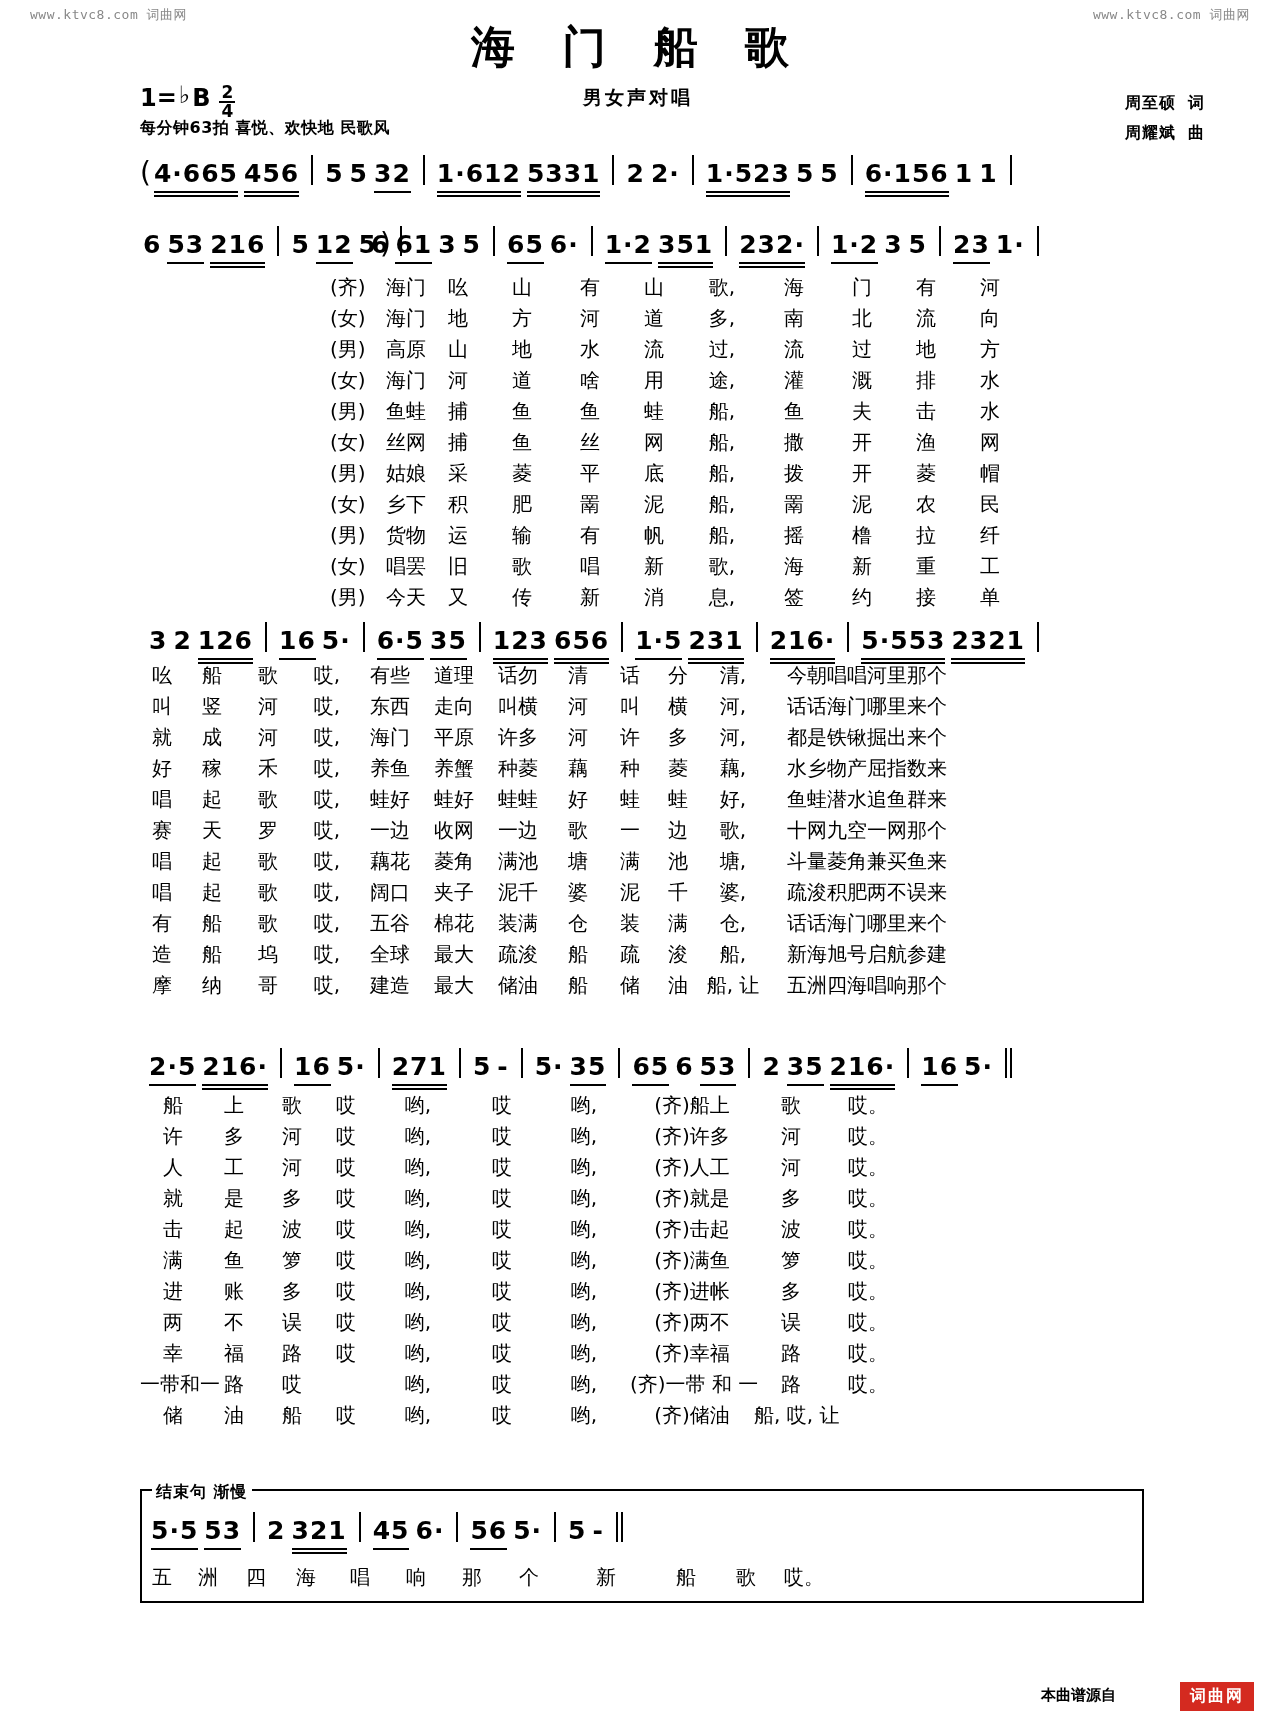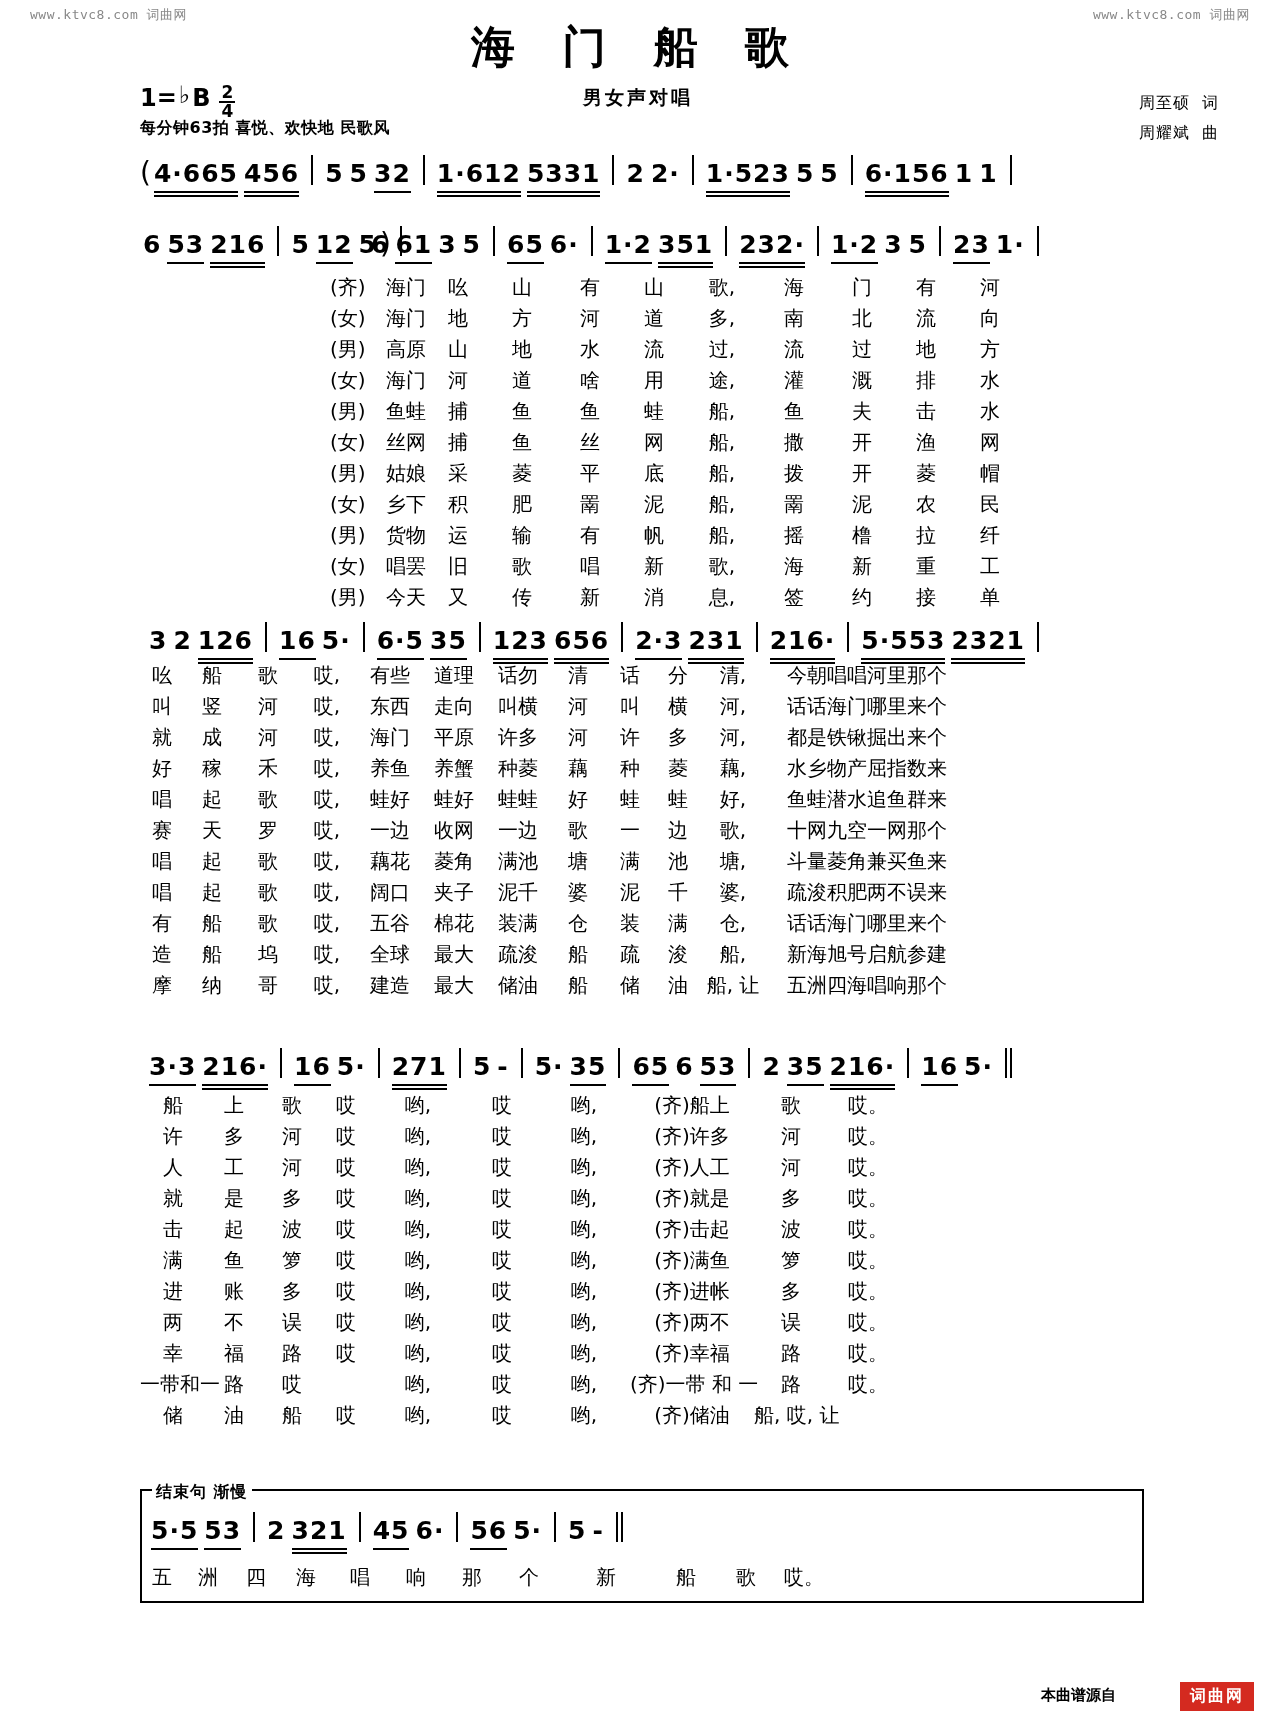--- a/index.html
+++ b/index.html
@@ -22,21 +22,21 @@
   .keyblock{position:absolute;left:140px;top:84px;font-size:24px;font-weight:700;
             display:flex;align-items:flex-start;gap:2px;}
   .keyblock .flat{font-size:24px;position:relative;top:-3px;}
   .meter{display:inline-flex;flex-direction:column;align-items:center;
          font-size:17px;line-height:1.02;margin-left:7px;font-weight:700;}
   .meter .num{border-bottom:2px solid #000;padding:0 2px;}
   .meter .den{padding:0 2px;}
 
   .tempo{position:absolute;left:140px;top:118px;font-size:16px;font-weight:700;letter-spacing:.5px;}
 
-  .credits{position:absolute;right:58px;top:88px;text-align:left;font-size:16px;font-weight:400;line-height:1.85;}
+  .credits{position:absolute;right:72px;top:88px;text-align:left;font-size:16px;font-weight:700;line-height:1.85;}
   .credits div span.nm{letter-spacing:1px;}
   .credits div span.rl{margin-left:12px;}
 
   
   .stave{position:absolute;display:flex;align-items:flex-end;
          font-family:"DejaVu Sans","Liberation Sans",sans-serif;
          font-size:25px;font-weight:700;white-space:nowrap;}
   .grp{display:inline-block;position:relative;margin:0 3px;padding-bottom:9px;}
   .grp .nts{display:inline-block;letter-spacing:1px;}
   .beam1::after,.beam2::after{content:"";position:absolute;left:0;right:0;height:2px;background:#000;}
@@ -301,21 +301,21 @@
     <span class="bar"></span>
     <span class="grp beam1"><span class="nts">16</span></span>
     <span class="grp"><span class="nts">5·</span></span>
     <span class="bar"></span>
     <span class="grp beam1"><span class="nts">6·5</span></span>
     <span class="grp beam1"><span class="nts">35</span></span>
     <span class="bar"></span>
     <span class="grp beam2"><span class="nts">123</span></span>
     <span class="grp beam2"><span class="nts">656</span></span>
     <span class="bar"></span>
-    <span class="grp beam1"><span class="nts">2·3</span></span>
+    <span class="grp beam1"><span class="nts">1·5</span></span>
     <span class="grp beam2"><span class="nts">231</span></span>
     <span class="bar"></span>
     <span class="grp beam2"><span class="nts">216·</span></span>
     <span class="bar"></span>
     <span class="grp beam2"><span class="nts">5·553</span></span>
     <span class="grp beam2"><span class="nts">2321</span></span>
     <span class="bar"></span>
   </div>
 <div class="lyrics" id="chorusLyrics" style="left:140px;top:660px;">
     <div class="lrow">
@@ -468,21 +468,21 @@
       <span class="lcell" style="width: 64px;">储油</span>
       <span class="lcell" style="width: 56px;">船</span>
       <span class="lcell" style="width: 48px;">储</span>
       <span class="lcell" style="width: 48px;">油</span>
       <span class="lcell" style="width: 62px;">船, 让</span>
       <span class="lcell" style="width: 206px;">五洲四海唱响那个</span>
     </div>
   </div>
 
 <div class="stave" id="st5" style="left:146px;top:1048px;">
-    <span class="grp beam1"><span class="nts">3·3</span></span>
+    <span class="grp beam1"><span class="nts">2·5</span></span>
     <span class="grp beam2"><span class="nts">216·</span></span>
     <span class="bar"></span>
     <span class="grp beam1"><span class="nts">16</span></span>
     <span class="grp"><span class="nts">5·</span></span>
     <span class="bar"></span>
     <span class="grp beam2"><span class="nts">271</span></span>
     <span class="bar"></span>
     <span class="grp"><span class="nts">5</span></span>
     <span class="grp"><span class="nts">-</span></span>
     <span class="bar"></span>

